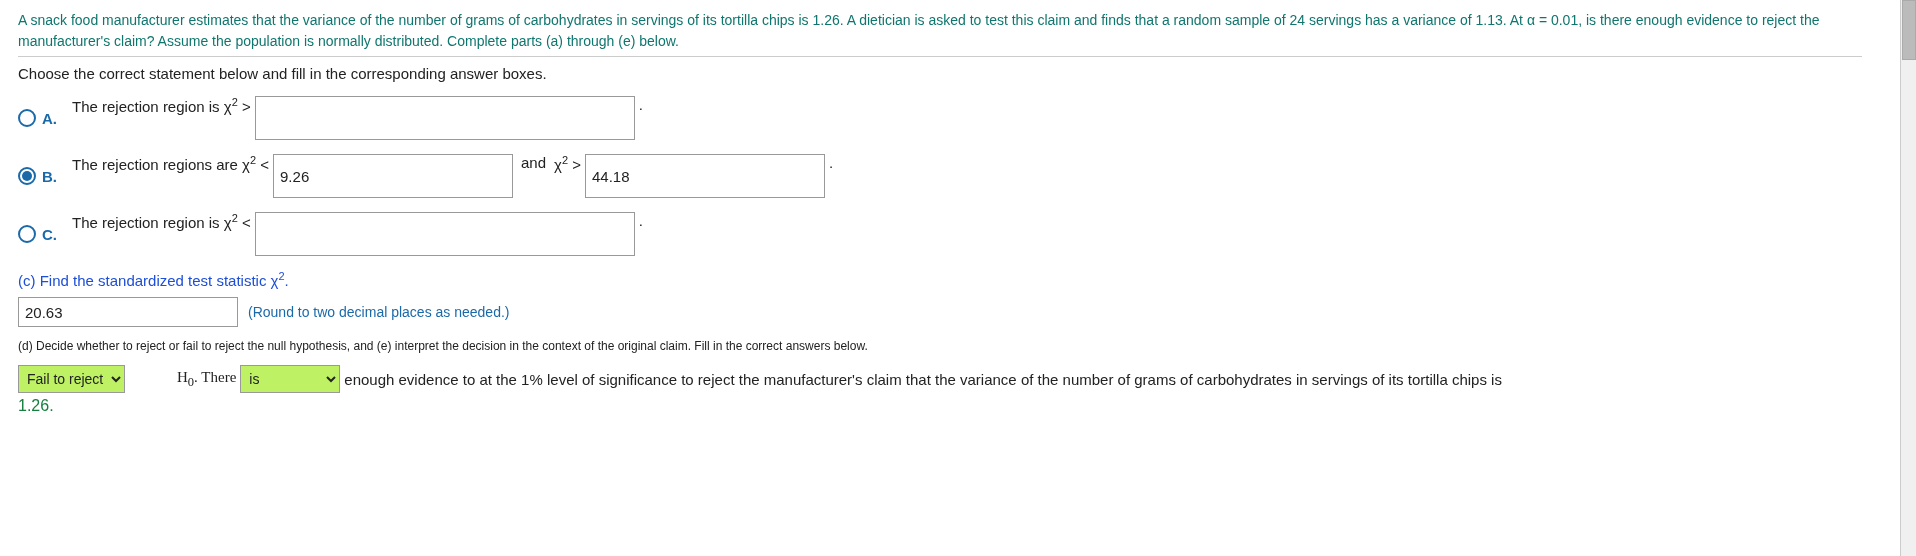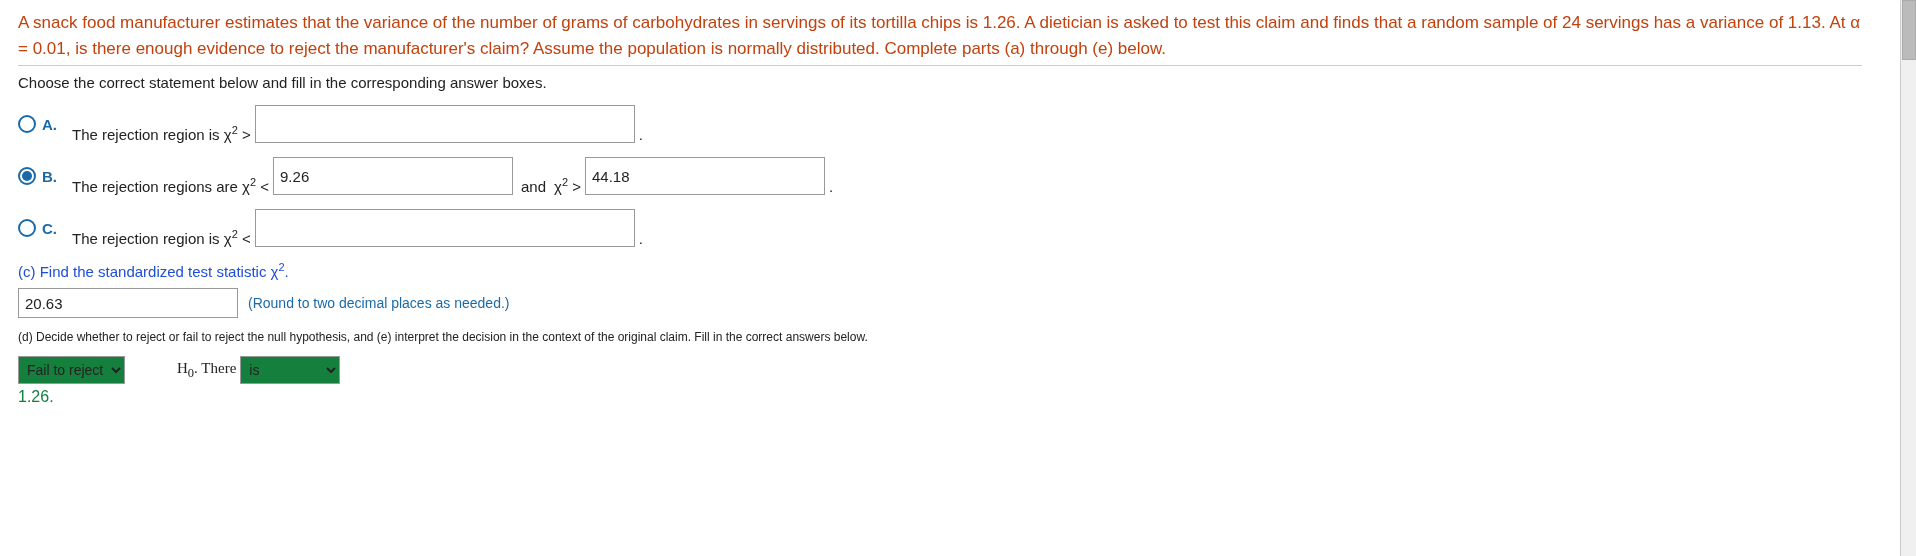--- a/index.html
+++ b/index.html
@@ -29,24 +29,24 @@
     .scrollbar-thumb {
       position: absolute;
       top: 0;
       width: 14px;
       height: 60px;
       background: #bbb;
       border: 1px solid #aaa;
       left: 1px;
     }
     .intro-text {
-      font-size: 17px;
+      font-size: 14px;
       line-height: 1.5;
       margin-bottom: 4px;
-      color: #c2410c;
+      color: #0f766e;
     }
     .cut-text {
       font-size: 14px;
       color: #555;
       margin-bottom: 6px;
       font-style: normal;
     }
     .divider-line {
       border: none;
       border-top: 1px solid #ccc;
@@ -89,27 +89,27 @@
       font-weight: bold;
       color: #1a6aaa;
       font-size: 15px;
       margin-right: 2px;
       min-width: 22px;
     }
     .option-text {
       font-size: 15px;
       color: #222;
       display: flex;
-      align-items: flex-end;
+      align-items: flex-start;
       flex-wrap: wrap;
       gap: 4px;
     }
     .answer-input {
       border: 1px solid #999;
-      height: 38px;
+      height: 44px;
       padding: 5px 6px;
       font-size: 15px;
       color: #222;
       background: #fff;
       outline: none;
     }
     .answer-input.wide { width: 380px; }
     .answer-input.medium { width: 240px; }
     .period-dot {
       font-size: 15px;
@@ -154,21 +154,21 @@
       align-items: center;
       flex-wrap: wrap;
       gap: 4px;
       font-size: 15px;
       color: #222;
     }
     .dropdown-select {
       height: 28px;
       font-size: 14px;
       border: 1px solid #999;
-      background: #15803d;
+      background: #bef264;
       padding: 2px 4px;
       color: #222;
       min-width: 100px;
     }
     .h0-text {
       font-size: 15px;
       color: #222;
       font-family: "Times New Roman", serif;
       margin-left: 48px;
     }
@@ -238,19 +238,20 @@
   <div class="bottom-row">
     <select class="dropdown-select">
       <option value="fail">Fail to reject</option>
       <option value="reject">Reject</option>
     </select>
     <span class="h0-text">H<sub>0</sub>. There</span>
     <select class="dropdown-select">
       <option value="is">is</option>
       <option value="isnot">is not</option>
     </select>
+    <span>enough evidence to at the 1% level of significance to reject the manufacturer's claim that the variance of the number of grams of carbohydrates in servings of its tortilla chips is</span>
   </div>
   <div class="bottom-value">1.26.</div>
 </div>
 
 <div class="scrollbar">
   <div class="scrollbar-thumb"></div>
 </div>
 
 </body></html>

